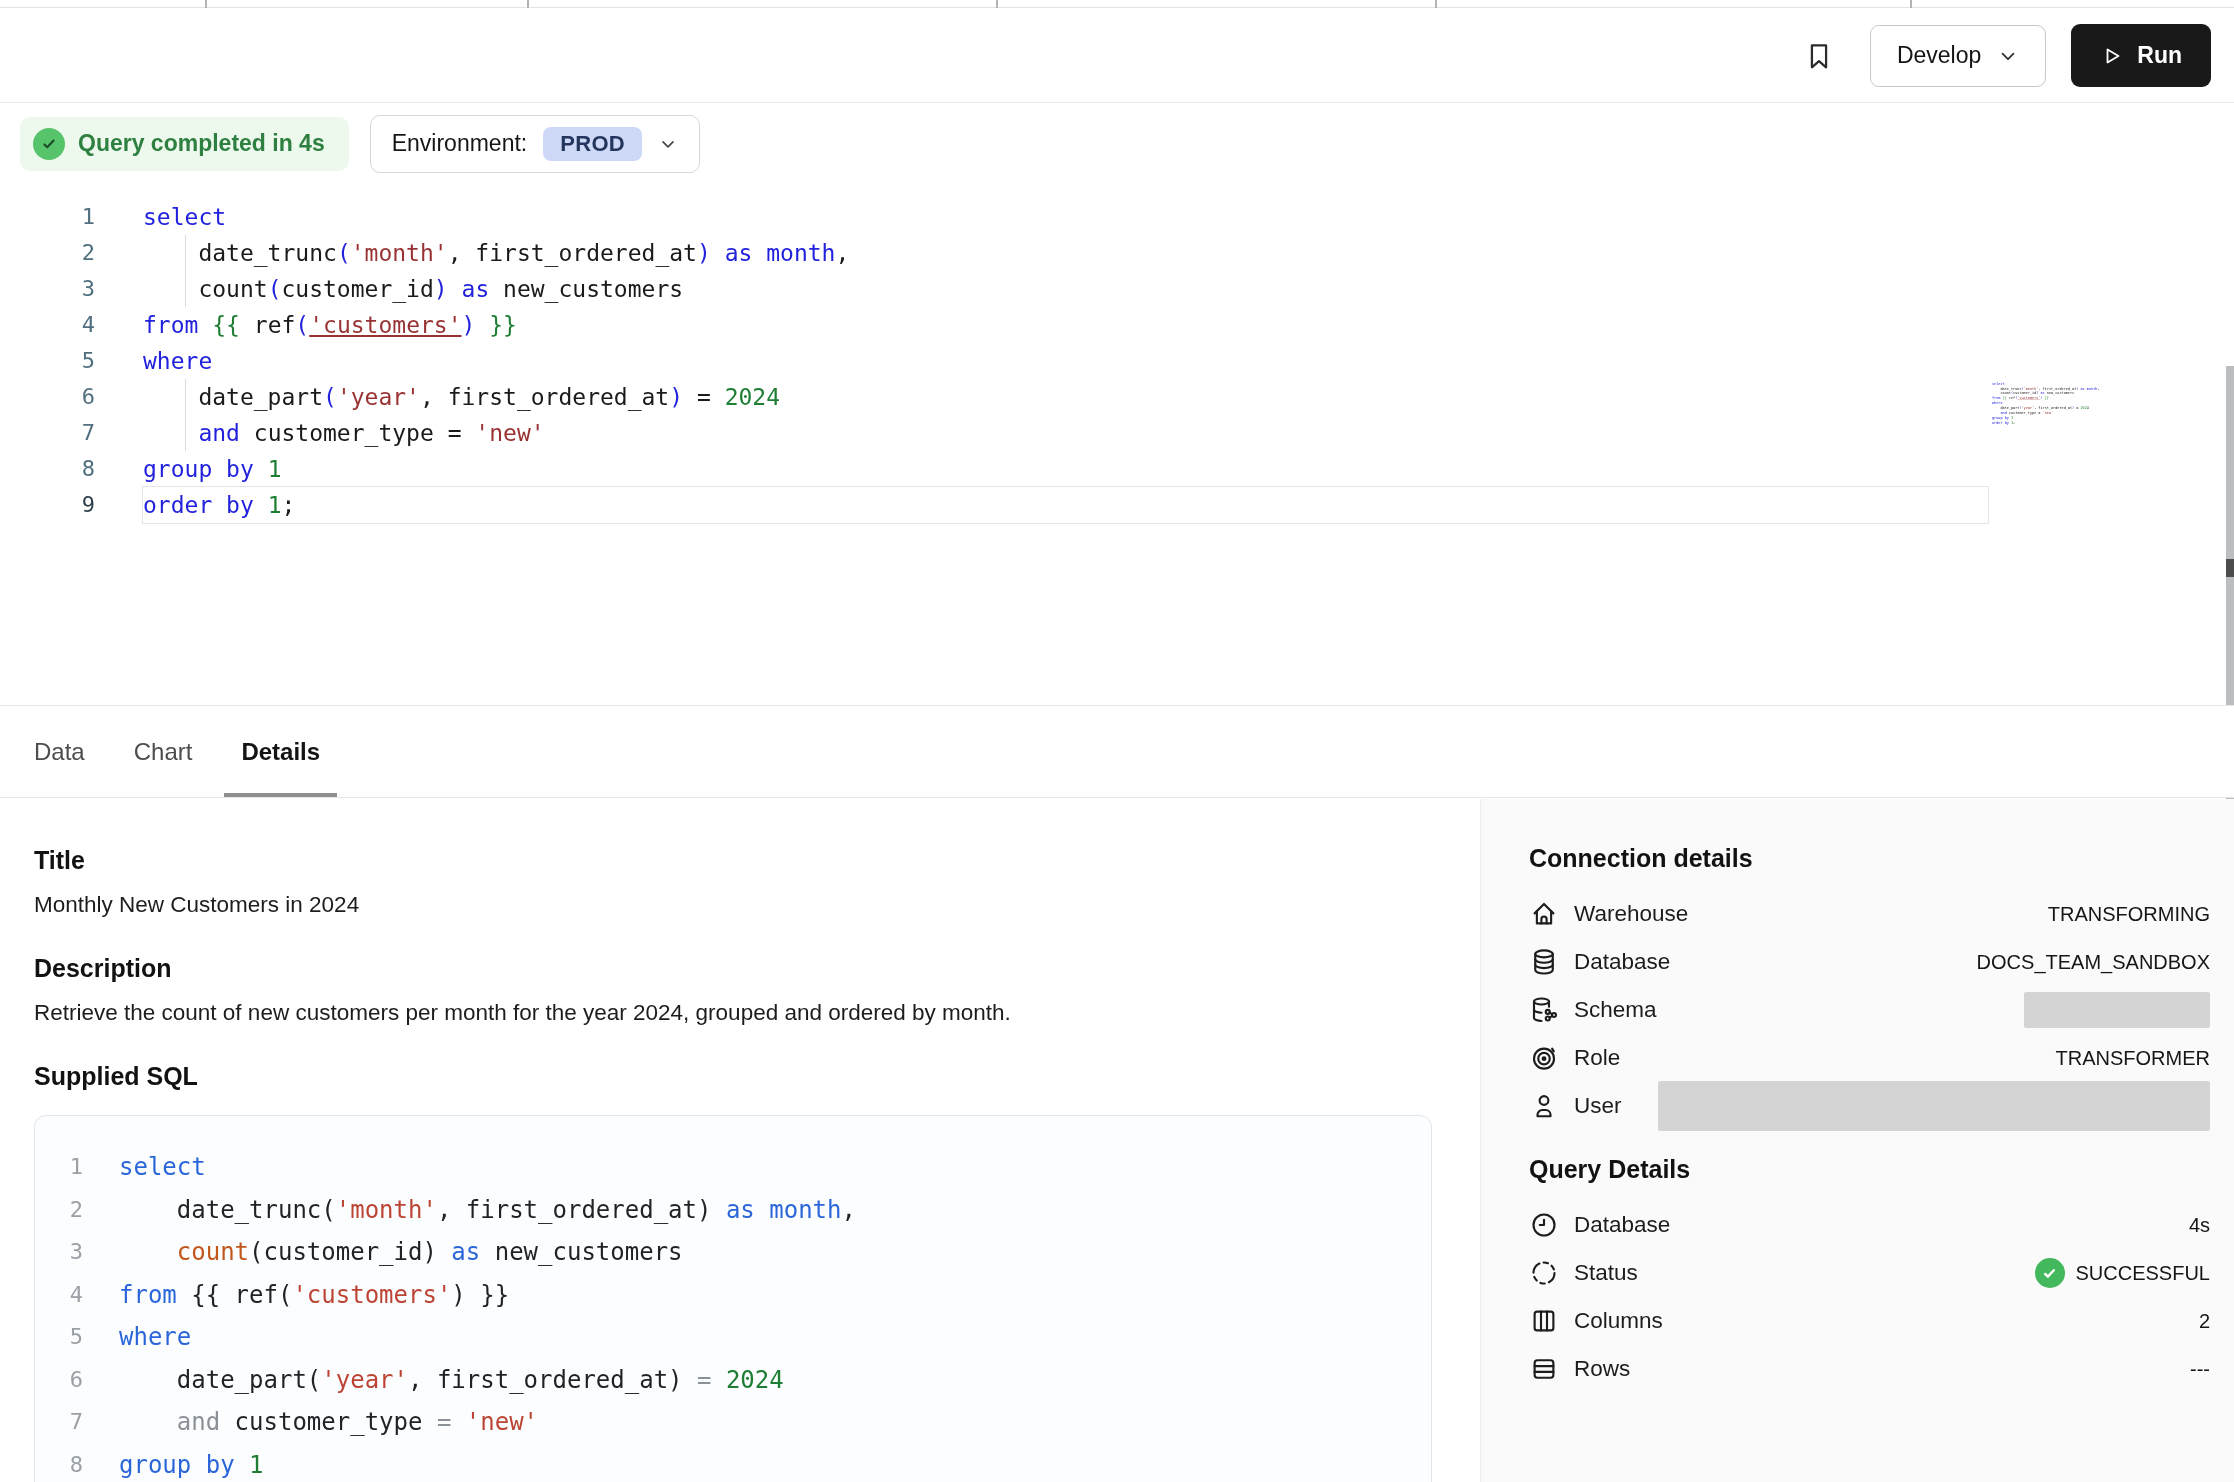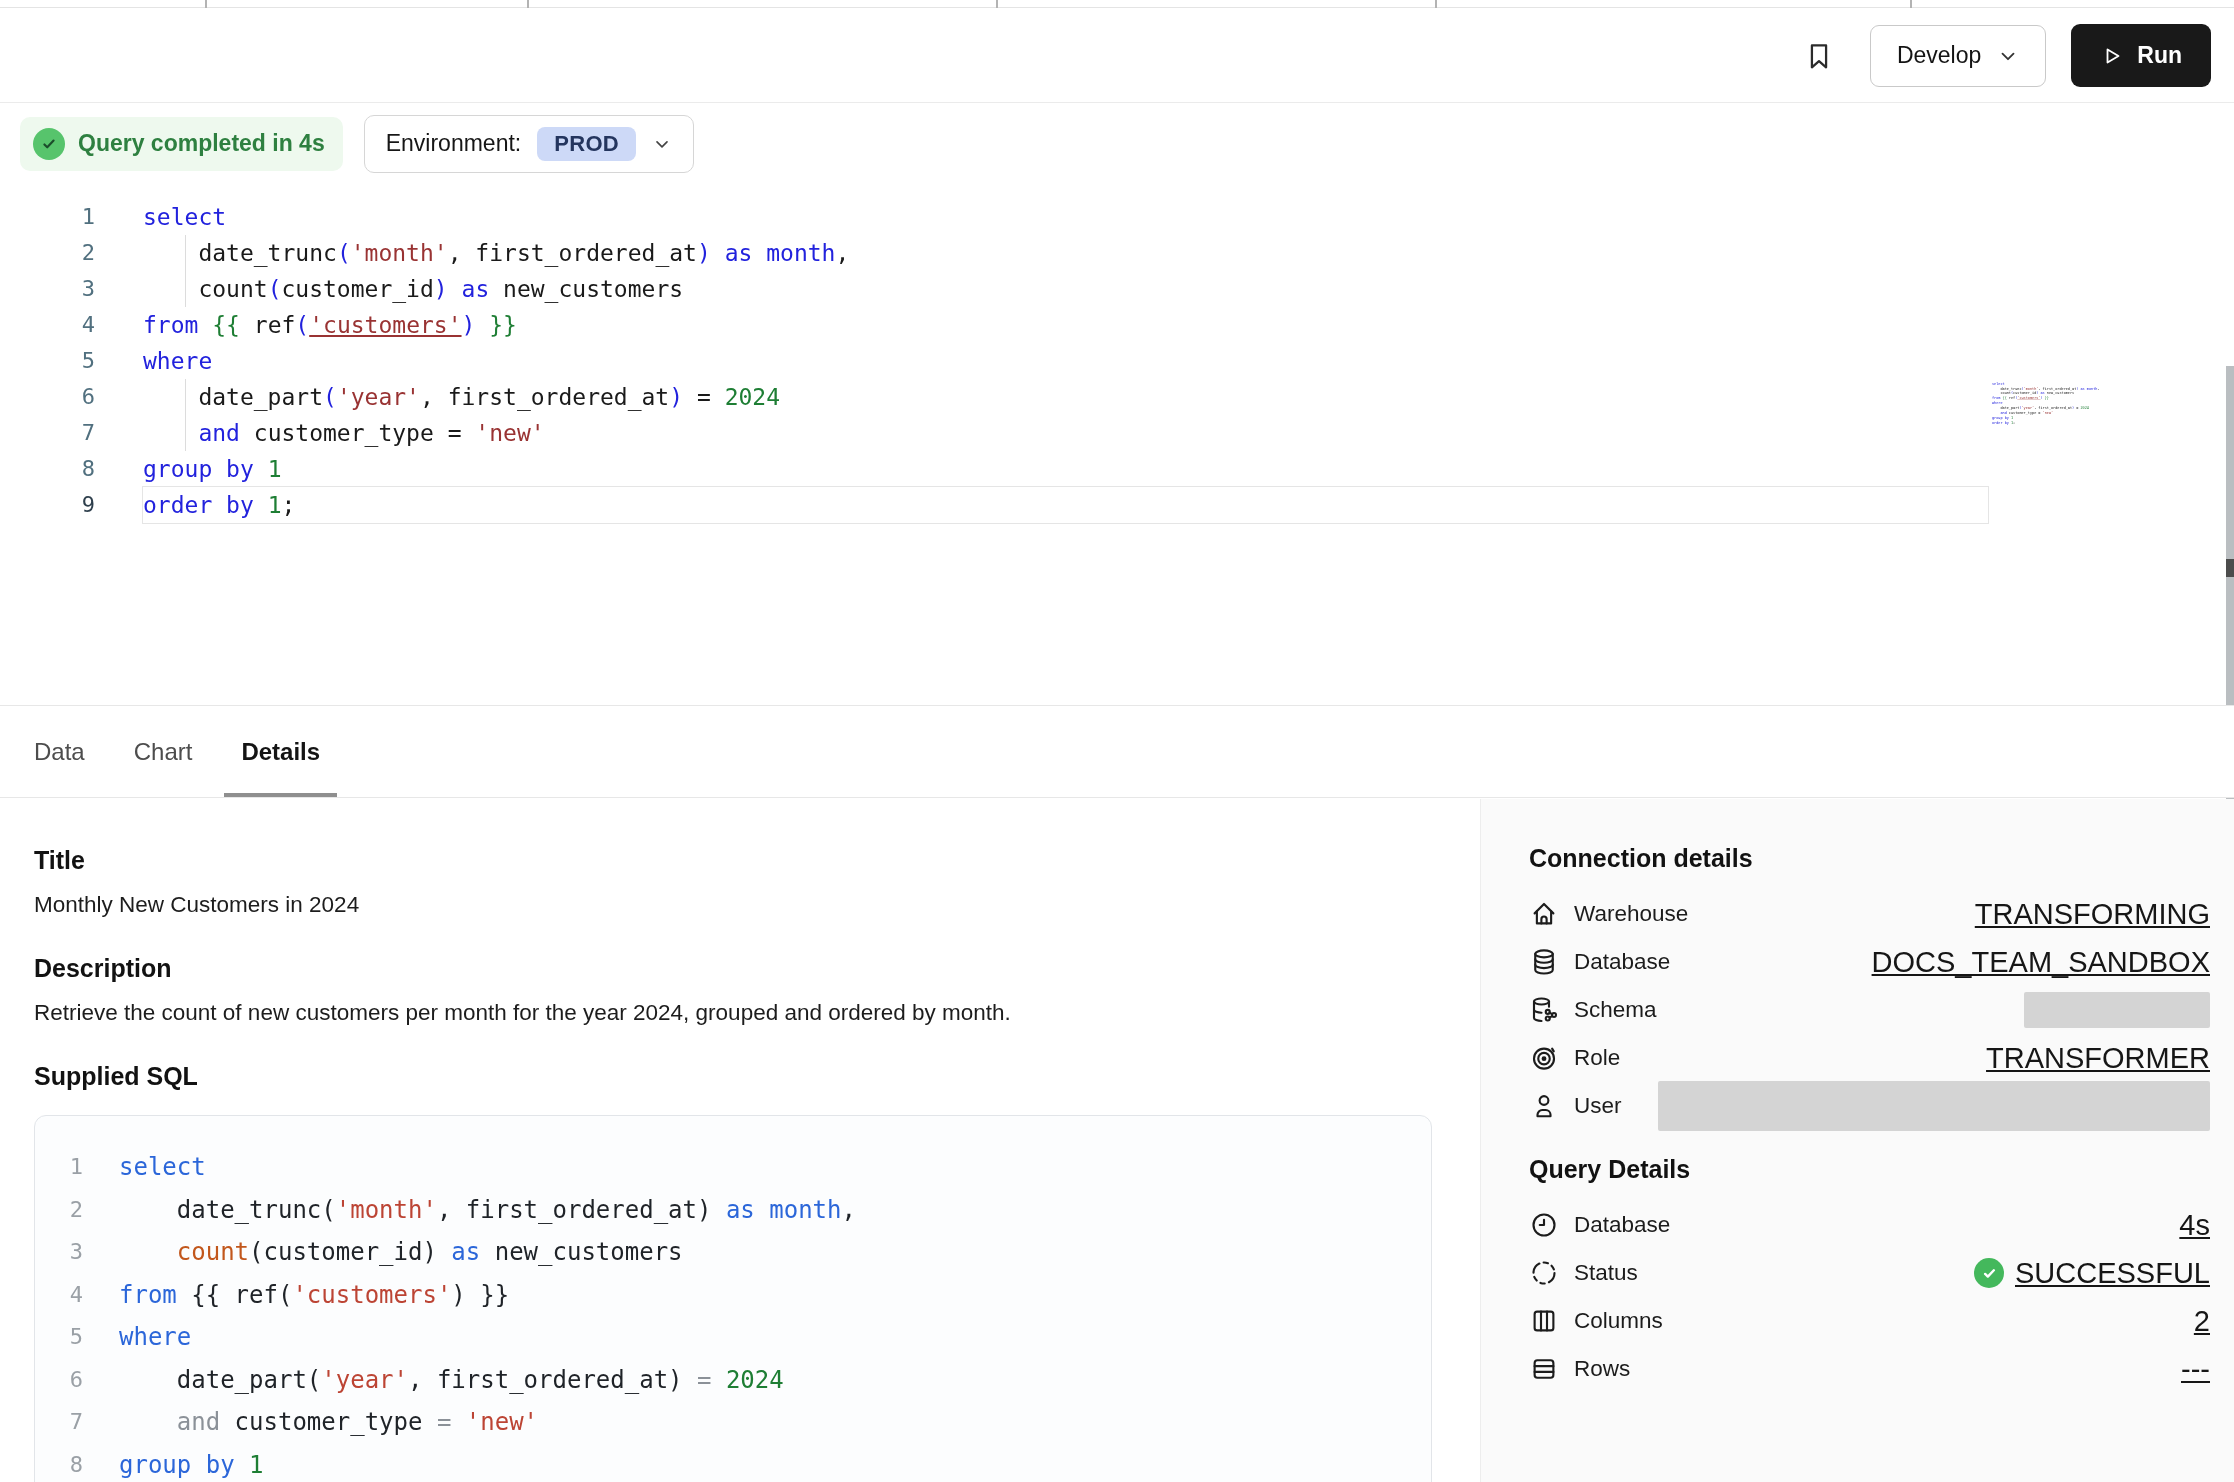--- a/index.html
+++ b/index.html
@@ -12,21 +12,21 @@
   .topstrip .tick { position:absolute; top:0; width:2px; height:8px; background:#b3b3b3; }
 
   
   .toolbar { position:absolute; top:9px; left:0; width:2234px; height:94px; display:flex; align-items:center; justify-content:flex-end; padding-right:23px; border-bottom:1px solid #ebebeb; background:#fff; }
   .icon-btn { background:none; border:none; cursor:pointer; display:flex; align-items:center; margin-right:34px; color:#2b2b2b; }
   .btn-develop { display:flex; align-items:center; gap:16px; height:62px; padding:0 26px; border:1.5px solid #c9c9c9; border-radius:9px; background:#fff; font-family:inherit; font-size:23px; color:#141414; margin-right:25px; cursor:pointer; }
   .btn-run { display:flex; align-items:center; gap:13px; height:63px; padding:0 29px; border:none; border-radius:9px; background:var(--run-button-bg,#191919); color:#fff; font-family:inherit; font-size:23px; font-weight:600; cursor:pointer; }
 
   
   .statusrow { position:absolute; top:104px; left:0; width:2234px; height:79px; display:flex; align-items:center; padding-left:20px; gap:21px; background:#fff; }
-  .pill-success { display:flex; align-items:center; gap:13px; height:54px; padding:0 18px 0 13px; border-radius:10px; background:var(--success-pill-bg,#eef9ee); color:var(--success-pill-text,#2e8040); font-size:23px; font-weight:600; }
+  .pill-success { display:flex; align-items:center; gap:13px; height:54px; padding:0 24px 0 13px; border-radius:10px; background:var(--success-pill-bg,#eef9ee); color:var(--success-pill-text,#2e8040); font-size:23px; font-weight:600; }
   .check-circle { width:32px; height:32px; border-radius:50%; background:var(--success-circle,#57c46c); display:flex; align-items:center; justify-content:center; }
   .env-select { display:flex; align-items:center; gap:16px; height:58px; padding:0 21px; border:1.5px solid #d6d6d6; border-radius:10px; background:#fff; cursor:pointer; }
   .env-label { font-size:23px; color:#161616; font-weight:500; }
   .env-badge { background:var(--prod-badge-bg,#cdd9f7); color:var(--prod-badge-text,#24355e); font-size:22px; font-weight:600; padding:4px 17px; border-radius:8px; letter-spacing:.3px; }
 
   
   .editor-area { position:absolute; top:183px; left:0; width:2234px; height:522px; background:#fff; font-family:"DejaVu Sans Mono", monospace;
     --kw:#2222dd; --str:#993333; --num:#1e7e34; --brace:#1e7e34; --pl:#1a1a1a; --fn:#1a1a1a; --op:#1a1a1a; --link:#993333; }
   .ed-gutter { position:absolute; left:0; top:16px; width:95px; text-align:right; }
   .ed-gutter .ln { display:block; line-height:36px; font-size:22px; color:#51707f; }
@@ -63,21 +63,21 @@
   .sq-line { display:flex; line-height:42.5px; white-space:pre; }
   .sq-num { width:48px; text-align:right; color:#9aa0a6; font-size:22px; flex:none; }
   .sq-code { margin-left:36px; font-size:24px; }
 
   
   .side-panel { width:754px; flex:none; background:#fafafa; border-left:1px solid #ededed; padding:44px 24px 0 48px; }
   .panel-h { font-size:25px; font-weight:700; color:#121212; line-height:30px; }
   .prow { display:flex; align-items:center; height:48px; }
   .prow .picon { width:30px; height:30px; flex:none; display:flex; align-items:center; justify-content:center; color:#1c1c1c; }
   .prow .plabel { font-size:22.5px; color:#1c1c1c; margin-left:15px; }
-  .prow .pvalue { margin-left:auto; font-size:29px; color:#161616; display:flex; align-items:center; gap:11px;text-decoration:underline; }
+  .prow .pvalue { margin-left:auto; font-size:20px; color:#161616; display:flex; align-items:center; gap:11px; }
   .rows-block { margin-top:17px; }
   .qd-head { margin-top:24px; }
   .redact { background:#d4d4d4; border-radius:2px; }
   .succ-circle { width:30px; height:30px; border-radius:50%; background:var(--active-status-green,#44b85c); display:flex; align-items:center; justify-content:center; }
 
   svg { display:block; }
 </style>
 </head>
 <body>
 

